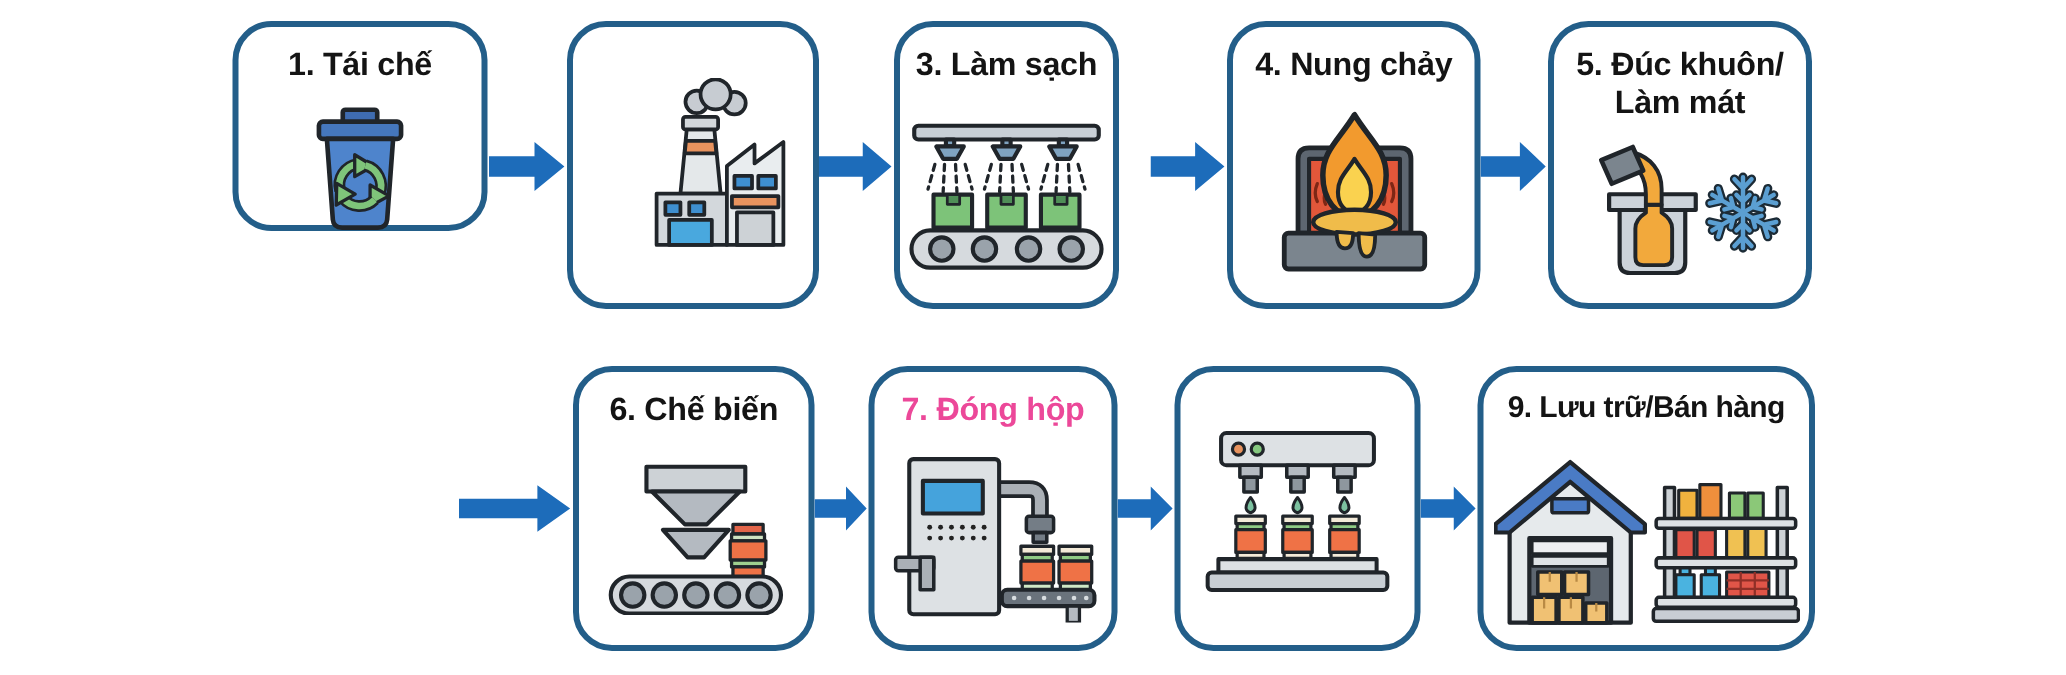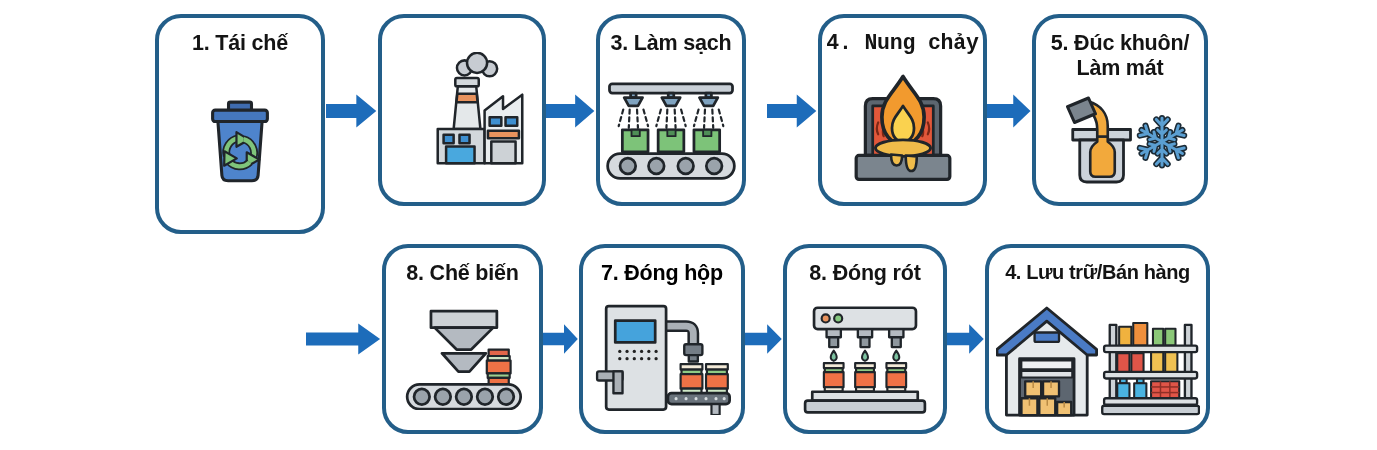--- a/index.html
+++ b/index.html
@@ -20,21 +20,21 @@
   .label.small{font-size:20px;letter-spacing:-0.4px;}
   .iconwrap{flex:1;display:flex;align-items:center;justify-content:center;width:100%;padding-bottom:4px;box-sizing:border-box;}
   .arrow{position:absolute;}
   svg{display:block;}
 </style>
 </head>
 <body>
 
 <div id="canvas" style="--border: #235e89; background: rgb(255, 255, 255);">
 
-  <div class="box" style="left:155px;top:14px;width:170px;height:220px;">
+  <div class="box" style="left:155px;top:14px;width:170px;height:140px;">
     <div class="label" style="color: rgb(20, 20, 20);">1. Tái chế</div>
     <div class="iconwrap">
       <svg width="106" height="112" viewBox="0 0 120 124">
         <g stroke="#20252a" stroke-width="3.5" stroke-linejoin="round">
           <rect x="47" y="18" width="26" height="10" rx="2" fill="#3f6cb0"></rect>
           <rect x="29" y="27" width="62" height="13" rx="3" fill="#4577bd"></rect>
           <path d="M35,40 L85,40 L80.5,101 Q80,107 73.5,107 L46.5,107 Q40,107 39.5,101 Z" fill="#4e84cc"></path>
         </g>
         <g transform="translate(60,75)">
           <g>
@@ -119,21 +119,21 @@
           <circle cx="28" cy="103.5" r="8.5" fill="#9aa3ab"></circle>
           <circle cx="59" cy="103.5" r="8.5" fill="#9aa3ab"></circle>
           <circle cx="91" cy="103.5" r="8.5" fill="#9aa3ab"></circle>
           <circle cx="122" cy="103.5" r="8.5" fill="#9aa3ab"></circle>
         </g>
       </svg>
     </div>
   </div>
 
   <div class="box" style="left:818px;top:14px;width:169px;height:192px;">
-    <div class="label" style="color: rgb(20, 20, 20); font-family: Liberation Mono, monospace;">4. Nung chảy</div>
+    <div class="label" style="color: rgb(20, 20, 20);">4. Nung chảy</div>
     <div class="iconwrap">
       <svg width="120" height="112" viewBox="0 0 130 122">
         <g stroke="#20252a" stroke-linejoin="round">
           <path d="M32,30 H98 Q106,30 106,38 V92 H24 V38 Q24,30 32,30 Z" fill="#5d6670" stroke-width="3.5"></path>
           <rect x="32" y="38" width="66" height="54" fill="#e2573a" stroke-width="3"></rect>
         </g>
         <g fill="none" stroke="#7e2715" stroke-width="2.4" stroke-linecap="round">
           <path d="M38,56 q-3,7 0,13"></path>
             <path d="M44,62 q-2,5 0,9"></path>
           <path d="M92,56 q3,7 0,13"></path>
@@ -201,21 +201,21 @@
             <g transform="rotate(300)">
                 <path d="M0,0 L0,-27 M-6.5,-25.5 L0,-18.5 M6.5,-25.5 L0,-18.5 M-5,-13.5 L0,-8.5 M5,-13.5 L0,-8.5"></path>
               </g>
           </g>
         </g>
       </svg>
     </div>
   </div>
 
   <div class="box" style="left:382px;top:244px;width:161px;height:190px;">
-    <div class="label" style="color: rgb(20, 20, 20);">8. Chế biến</div>
+    <div class="label" style="color: rgb(20, 20, 20);">6. Chế biến</div>
     <div class="iconwrap">
       <svg width="138" height="108" viewBox="0 0 150 118">
         <g stroke="#20252a" stroke-width="3" stroke-linejoin="round">
           <rect x="40" y="10" width="72" height="18" fill="#cdd2d6"></rect>
           <polygon points="44,28 108,28 84,52 68,52" fill="#b4bac1"></polygon>
           <polygon points="52,56 100,56 82,76 70,76" fill="#b4bac1"></polygon>
         </g>
         <g stroke="#20252a" stroke-width="2.4" stroke-linejoin="round">
           <rect x="103" y="52" width="22" height="7" fill="#e2654a"></rect>
           <rect x="102" y="59" width="24" height="5" fill="#cfe3c2"></rect>
@@ -229,21 +229,21 @@
           <circle cx="53" cy="103.5" r="8.5" fill="#9aa3ab"></circle>
           <circle cx="76" cy="103.5" r="8.5" fill="#9aa3ab"></circle>
           <circle cx="99" cy="103.5" r="8.5" fill="#9aa3ab"></circle>
           <circle cx="122" cy="103.5" r="8.5" fill="#9aa3ab"></circle>
         </g>
       </svg>
     </div>
   </div>
 
   <div class="box" style="left:579px;top:244px;width:166px;height:190px;">
-    <div class="label" style="color: #000000;">7. Đóng hộp</div>
+    <div class="label" style="color: #ec4899;">7. Đóng hộp</div>
     <div class="iconwrap">
       <svg width="146" height="118" viewBox="0 0 155 130">
         <path d="M82,32 H104 Q112,32 112,40 V52" fill="none" stroke="#20252a" stroke-width="13" stroke-linejoin="round"></path>
         <path d="M82,32 H104 Q112,32 112,40 V52" fill="none" stroke="#aab0b6" stroke-width="7.5"></path>
         <g stroke="#20252a" stroke-width="3" stroke-linejoin="round">
           <rect x="16" y="10" width="66" height="114" rx="3" fill="#dde1e4"></rect>
           <rect x="26" y="26" width="44" height="24" fill="#45a3dc"></rect>
         </g>
         <g fill="#222">
           <circle cx="31" cy="60" r="1.8"></circle>
@@ -283,21 +283,20 @@
             <circle cx="126" cy="112" r="1.7"></circle>
             <circle cx="137" cy="112" r="1.7"></circle>
             <circle cx="146" cy="112" r="1.7"></circle>
         </g>
         <rect x="132" y="118" width="9" height="12" fill="#b4bac1" stroke="#20252a" stroke-width="2.4"></rect>
       </svg>
     </div>
   </div>
 
   <div class="box" style="left:783px;top:244px;width:164px;height:190px;">
-    <div class="label" style="color: rgb(20, 20, 20);">8. Đóng rót</div>
     <div class="iconwrap">
       <svg width="140" height="118" viewBox="0 0 150 132">
         <g stroke="#20252a" stroke-width="3" stroke-linejoin="round">
           <rect x="18" y="12" width="114" height="24" rx="4" fill="#dde1e4"></rect>
           <circle cx="31" cy="24" r="4.5" fill="#e8935e" stroke-width="2.4"></circle>
           <circle cx="45" cy="24" r="4.5" fill="#85c87f" stroke-width="2.4"></circle>
           <rect x="32" y="36" width="16" height="9" fill="#b4bac1" stroke-width="2.6"></rect>
           <rect x="35" y="45" width="10" height="11" fill="#8e979e" stroke-width="2.6"></rect>
           <rect x="67" y="36" width="16" height="9" fill="#b4bac1" stroke-width="2.6"></rect>
           <rect x="70" y="45" width="10" height="11" fill="#8e979e" stroke-width="2.6"></rect>
@@ -325,21 +324,21 @@
         </g>
         <g stroke="#20252a" stroke-width="3" stroke-linejoin="round">
           <rect x="16" y="106" width="118" height="10" fill="#dde1e4"></rect>
           <rect x="8" y="116" width="134" height="13" rx="3" fill="#c8ced4"></rect>
         </g>
       </svg>
     </div>
   </div>
 
   <div class="box" style="left:985px;top:244px;width:225px;height:190px;">
-    <div class="label small" style="color: rgb(20, 20, 20);">4. Lưu trữ/Bán hàng</div>
+    <div class="label small" style="color: rgb(20, 20, 20);">9. Lưu trữ/Bán hàng</div>
     <div class="iconwrap">
       <svg width="204" height="124" viewBox="0 0 215 132">
 
         <g stroke="#20252a" stroke-width="3" stroke-linejoin="round">
           <polygon points="10,130 10,58 53,25 96,58 96,130" fill="#e6eaec"></polygon>
           <polygon points="0,60 53,16 106,60 106,66 96,66 53,30 10,66 0,66" fill="#4a7bc5"></polygon>
           <rect x="40" y="42" width="26" height="10" rx="1.5" fill="#4a7bc5" stroke-width="2.5"></rect>
           <rect x="24" y="70" width="58" height="60" fill="#5d6670"></rect>
           <rect x="26" y="72" width="54" height="9" fill="#eef0f2" stroke-width="2"></rect>
           <rect x="26" y="83" width="54" height="7" fill="#dfe3e6" stroke-width="2"></rect>

